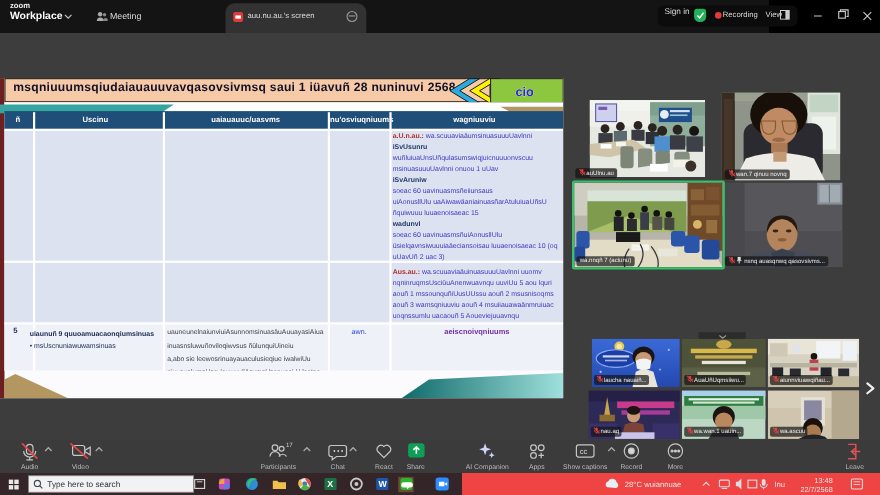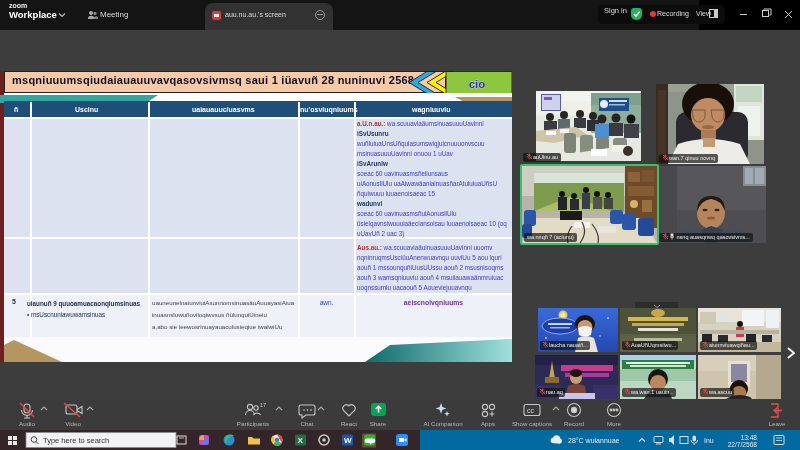--- a/index.html
+++ b/index.html
@@ -492,21 +492,21 @@
         <text x="443" y="26">AI Companion</text>
         <text x="488" y="26">Apps</text>
         <text x="532" y="26">Show captions</text>
         <text x="574" y="26">Record</text>
         <text x="614" y="26">More</text>
         <text x="777" y="26">Leave</text>
       </g>
     </svg>
   </div>
 
-  <div class="abs" id="taskbar" style="left:0;top:430px;width:800px;height:20px;background:#0369a1;">
+  <div class="abs" id="taskbar" style="left:0;top:430px;width:800px;height:20px;background:#ef4444;">
     <div class="abs" style="left:0;top:0;width:420px;height:20px;background:#342529;"></div>
     <svg class="abs" style="left:0;top:1px;" width="800" height="18" viewBox="0 0 800 18">
 
       <g fill="#e8e8e8">
           <rect x="8" y="5" width="4" height="4"></rect>
           <rect x="13" y="5" width="4" height="4"></rect>
           <rect x="8" y="10" width="4" height="4"></rect>
           <rect x="13" y="10" width="4" height="4"></rect>
         </g>
 

